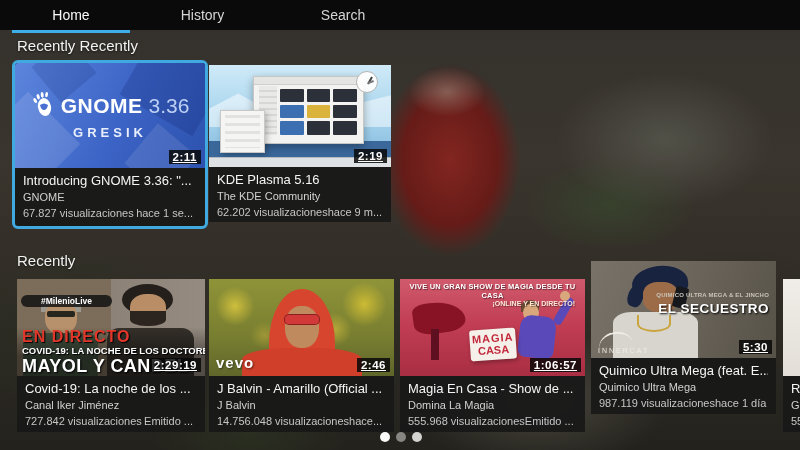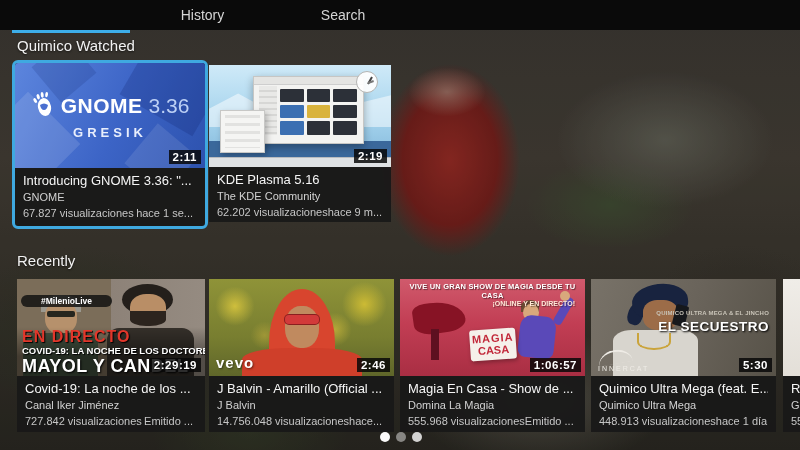--- a/index.html
+++ b/index.html
@@ -39,32 +39,32 @@
   
   .card{position:absolute;background:rgba(24,24,24,0.92);z-index:5;cursor:pointer;}
   .card.selected{border:3px solid #3fa9e0;border-radius:6px;overflow:hidden;}
   .thumb{position:relative;width:100%;overflow:hidden;}
   .info{padding:3px 8px 0 8px;overflow:hidden;}
   .v-title{font-size:13px;color:#f5f5f5;margin:2px 0 3px 0;white-space:nowrap;overflow:hidden;}
   .v-channel{font-size:11px;color:#d2d2d2;margin-bottom:4px;white-space:nowrap;overflow:hidden;}
   .v-stats{font-size:11px;color:#c6c6c6;display:flex;justify-content:space-between;
     padding-right:4px;white-space:nowrap;overflow:hidden;}
   .dur{position:absolute;right:4px;bottom:4px;background:rgba(8,8,8,0.85);color:#fff;
-    font-size:11.5px;font-weight:700;padding:1px 4px;letter-spacing:0.5px;z-index:3;}
+    font-size:11.5px;font-weight:700;padding:1px 4px;letter-spacing:0.5px;z-index:3;text-decoration:underline;}
 
   
   .c-gnome{left:12px;top:60px;width:196px;height:169px;}
   .c-gnome .thumb{height:105px;}
   .c-kde{left:209px;top:65px;width:182px;height:157px;}
   .c-kde .thumb{height:102px;}
   .row2 .thumb{height:97px;}
   .c-covid{left:17px;top:279px;width:188px;height:153px;}
   .c-balvin{left:209px;top:279px;width:185px;height:153px;}
   .c-magia{left:400px;top:279px;width:185px;height:153px;}
-  .c-quimico{left:591px;top:279px;width:185px;height:153px;}
+  .c-quimico{left:591px;top:261px;width:185px;height:153px;}
   .c-partial{left:783px;top:279px;width:185px;height:153px;}
 
   .blob{position:absolute;}
 
   
   .th-gnome{background:linear-gradient(115deg,#5c85dd 0%,#3c64c6 55%,#2d52ae 100%);
     display:flex;flex-direction:column;align-items:center;justify-content:center;}
   .th-gnome::before{content:"";position:absolute;width:74px;height:74px;
     background:rgba(255,255,255,0.12);transform:rotate(45deg);left:-24px;top:44px;}
   .th-gnome::after{content:"";position:absolute;width:84px;height:84px;
@@ -194,26 +194,27 @@
   .dot.d-mid{background:rgba(255,255,255,0.8);}
 </style>
 </head>
 <body>
 
 <div class="screen">
   <div class="bg"></div>
   <div class="bg-dim"></div>
 
   <div class="topnav">
+    <div class="tab tab-home active">Home</div>
     <div class="tab tab-history">History</div>
     <div class="tab tab-search">Search</div>
   </div>
   <div class="tab-underline"></div>
 
-  <div class="sec-title rw">Quimico Watched</div>
+  <div class="sec-title rw">Recently Recently</div>
 
   <div class="card c-gnome selected">
     <div class="thumb th-gnome">
       <div class="blob hex-a"></div>
       <div class="blob hex-b"></div>
       <div class="gnome-row">
         <span>
           <svg width="24" height="26" viewBox="0 0 24 26">
             <ellipse cx="13.5" cy="16" rx="6.5" ry="9" fill="#fff" transform="rotate(-12 13.5 16)"></ellipse>
             <ellipse cx="4.2" cy="9.5" rx="1.5" ry="2.6" fill="#fff" transform="rotate(-30 4.2 9.5)"></ellipse>
@@ -358,21 +359,21 @@
       <div class="blob qm-phone"></div>
       <div class="qm-small">QUIMICO ULTRA MEGA &amp; EL JINCHO</div>
       <div class="qm-big">EL SECUESTRO</div>
       <div class="qm-logo">INNERCAT</div>
       <div class="dur">5:30</div>
     </div>
     <div class="info">
       <div class="v-title">Quimico Ultra Mega (feat. E...</div>
       <div class="v-channel">Quimico Ultra Mega</div>
       <div class="v-stats">
-        <span>448.913 visualizaciones</span>
+        <span>987.119 visualizaciones</span>
         <span>hace 1 día</span>
       </div>
     </div>
   </div>
 
   <div class="card row2 c-partial">
     <div class="thumb th-partial"></div>
     <div class="info">
       <div class="v-title">Re</div>
       <div class="v-channel">Go</div>

